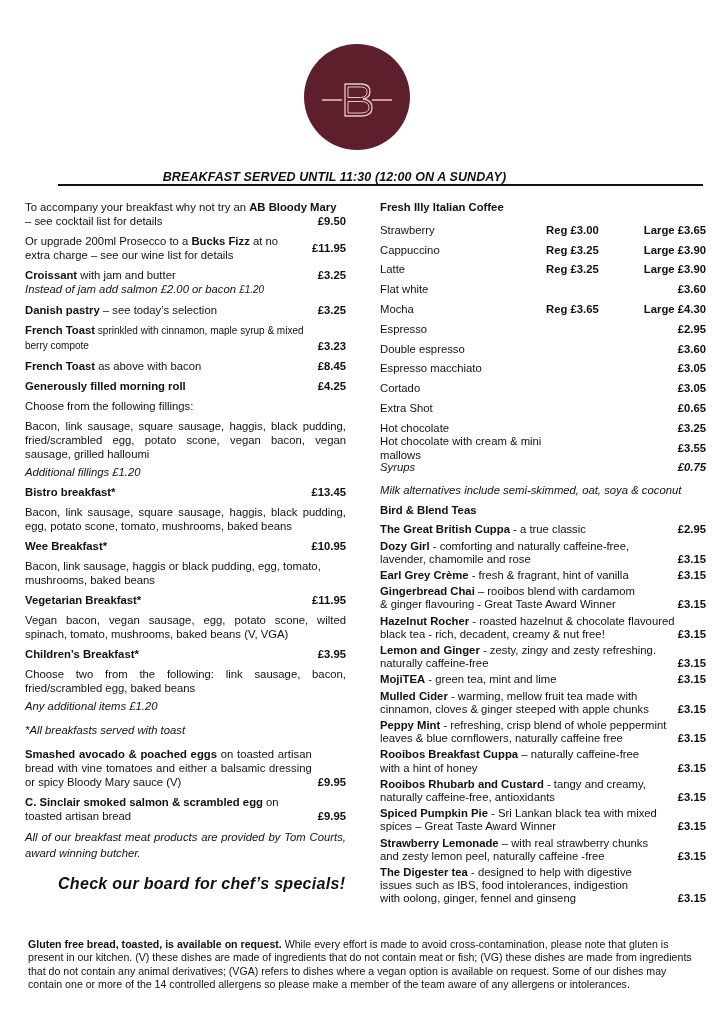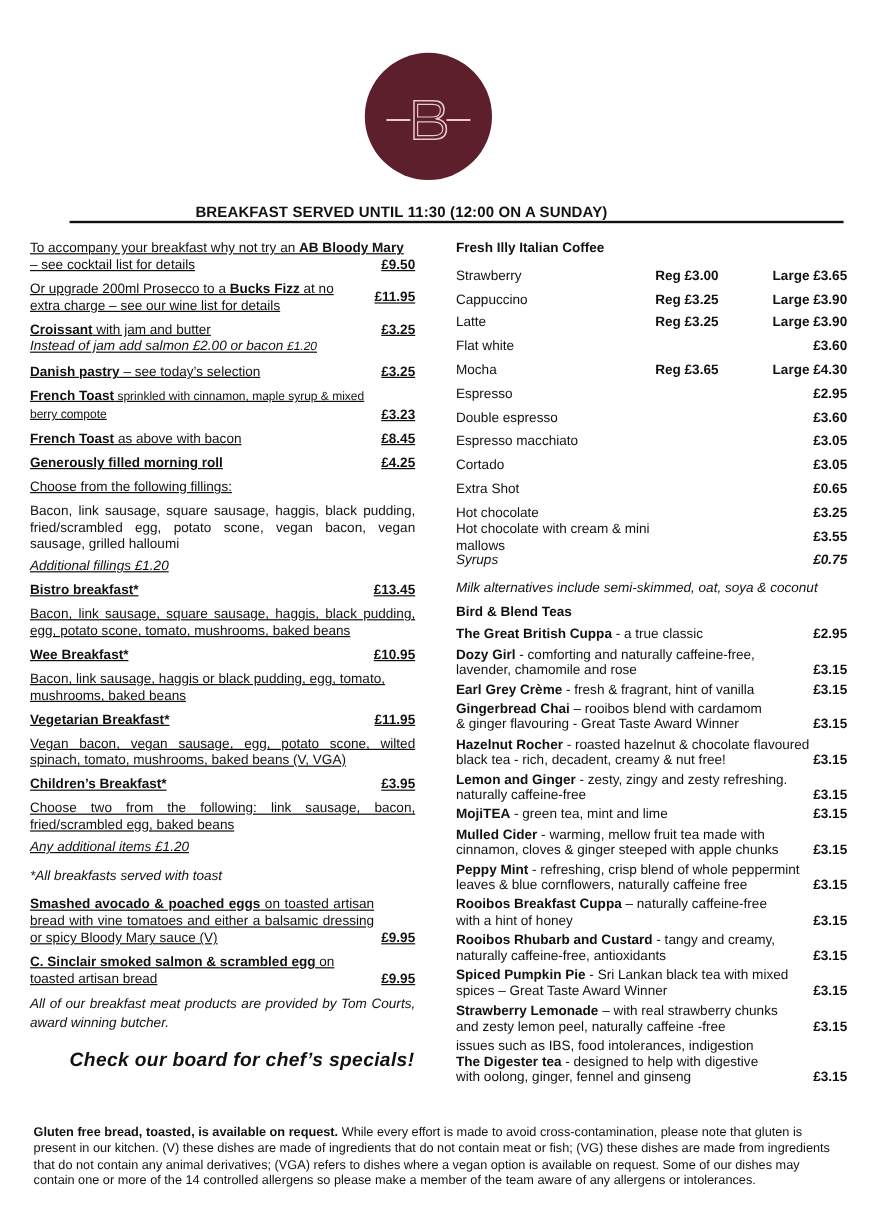--- a/index.html
+++ b/index.html
@@ -2,28 +2,28 @@
 <html><head>
 <meta charset="utf-8">
 <style>
   html, body { margin: 0; padding: 0; background: #ffffff; }
   body { width: 725px; height: 1024px; position: relative; overflow: hidden;
          font-family: "Liberation Sans", sans-serif; color: #111; }
   .logo { position: absolute; left: 304px; top: 44px; width: 106px; height: 106px;
           border-radius: 50%; background: #5e1f2d; }
   .logo svg { position: absolute; left: 0; top: 0; }
   .serve { position: absolute; left: 0; width: 669px; top: 170px; text-align: center;
-           font-weight: bold; font-size: 12.5px; letter-spacing: 0.1px; }
+           font-weight: bold; font-size: 12.5px; letter-spacing: 0.1px; font-style: italic; }
   .rule { position: absolute; left: 58px; width: 645px; top: 184px; height: 2px; background: #111; }
   .col { position: absolute; top: 200px; font-size: 11.3px; line-height: 14px; }
   .left { left: 25px; width: 321px; }
   .right { left: 380px; width: 326px; }
   .row { display: flex; justify-content: space-between; align-items: flex-end; }
   .price { font-weight: bold; white-space: nowrap; padding-left: 6px; }
-  .blk { margin-bottom: 6px; text-decoration: underline; }
+  .blk { margin-bottom: 6px; }
   .just { text-align: justify; }
   .it { font-style: italic; }
   .b { font-weight: bold; }
   .small { font-size: 10px; }
   .coffee .crow { display: flex; height: 19.8px; align-items: center; }
   .coffee .cname { flex: 1; }
   .coffee .creg { width: 90px; font-weight: bold; }
   .coffee .clarge { width: 70px; text-align: right; font-weight: bold; }
   .tea { line-height: 13.2px; }
   .tea .titem { margin-bottom: 3px; }
@@ -295,22 +295,22 @@
         </div>
       </div>
       <div class="titem">
         <div><span class="b">Strawberry Lemonade</span><span> – with real strawberry chunks</span></div>
         <div class="row">
           <span>and zesty lemon peel, naturally caffeine -free</span>
           <span class="price">£3.15</span>
         </div>
       </div>
       <div class="titem">
+        <div><span class="b">The Digester tea</span><span> - designed to help with digestive</span></div>
         <div>issues such as IBS, food intolerances, indigestion</div>
-        <div><span class="b">The Digester tea</span><span> - designed to help with digestive</span></div>
         <div class="row">
           <span>with oolong, ginger, fennel and ginseng</span>
           <span class="price">£3.15</span>
         </div>
       </div>
     </div>
 </div>
 
 <div class="script">Check our board for chef’s specials!</div>
 

